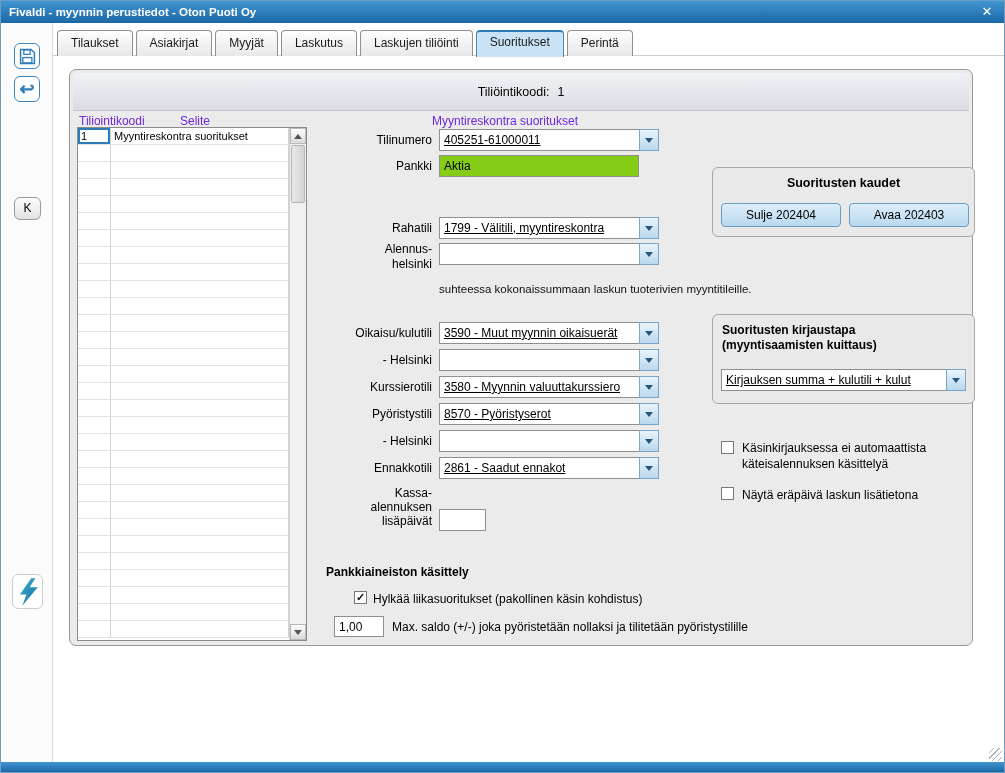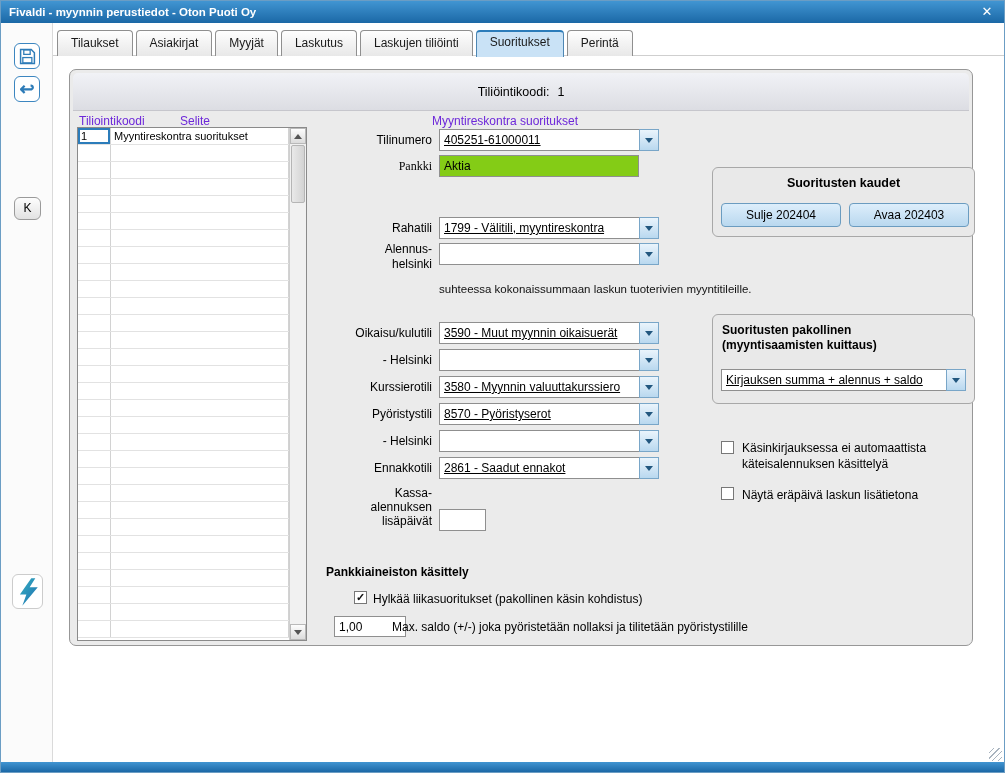--- a/index.html
+++ b/index.html
@@ -296,21 +296,21 @@
     </div>
 
     <div class="flabel" style="top:62px;">Tilinumero</div>
     <div class="combo" style="left:369px; top:59px;">
       <div class="ctxt">405251-61000011</div>
       <div class="cbtn">
           <span class="arr"></span>
         </div>
     </div>
 
-    <div class="flabel" style="top:88px;font-family:Liberation Serif, serif;">Pankki</div>
+    <div class="flabel" style="top:88px;">Pankki</div>
     <div class="plain-input" style="left:369px; top:85px;">Aktia</div>
 
     <div class="flabel" style="top:150px;">Rahatili</div>
     <div class="combo" style="left:369px; top:147px;">
       <div class="ctxt">1799 - Välitili, myyntireskontra</div>
       <div class="cbtn">
           <span class="arr"></span>
         </div>
     </div>
 
@@ -377,43 +377,43 @@
     <div class="flabel" style="top:443px;">lisäpäivät</div>
     <div class="small-input" style="left:369px; top:439px; width:47px; height:22px;"></div>
 
     <div class="gbox" style="left:642px; top:97px; width:263px; height:70px;">
       <div class="gtitle">Suoritusten kaudet</div>
       <div class="btn" style="left:8px; top:35px; width:120px;">Sulje 202404</div>
       <div class="btn" style="left:136px; top:35px; width:120px;">Avaa 202403</div>
     </div>
 
     <div class="gbox" style="left:642px; top:244px; width:263px; height:90px;">
-      <div class="gtitle-left" style="top:8px;">Suoritusten pakollinen</div>
+      <div class="gtitle-left" style="top:8px;">Suoritusten kirjaustapa</div>
       <div class="gtitle-left" style="top:23px;">(myyntisaamisten kuittaus)</div>
       <div class="combo" style="left:8px; top:54px; width:245px;">
-        <div class="ctxt">Kirjauksen summa + alennus + saldo</div>
+        <div class="ctxt">Kirjauksen summa + kulutili + kulut</div>
         <div class="cbtn">
             <span class="arr"></span>
           </div>
       </div>
     </div>
 
     <span class="cb" style="left:651px; top:371px;"></span>
     <div class="cblabel" style="left:672px; top:371px;">Käsinkirjauksessa ei automaattista</div>
     <div class="cblabel" style="left:672px; top:387px;">käteisalennuksen käsittelyä</div>
 
     <span class="cb" style="left:651px; top:417px;"></span>
     <div class="cblabel" style="left:672px; top:418px;">Näytä eräpäivä laskun lisätietona</div>
 
     <div class="bheading" style="left:256px; top:495px;">Pankkiaineiston käsittely</div>
 
     <span class="cb checked" style="left:284px; top:521px;"></span>
     <div class="cblabel" style="left:303px; top:522px;">Hylkää liikasuoritukset (pakollinen käsin kohdistus)</div>
 
-    <div class="small-input" style="left:264px; top:546px; width:72px; height:21px;">1,00</div>
+    <div class="small-input" style="left:264px; top:546px; width:50px; height:21px;">1,00</div>
     <div class="cblabel" style="left:322px; top:550px;">Max. saldo (+/-) joka pyöristetään nollaksi ja tilitetään pyöristystilille</div>
 
   </div>
 
   <div class="grip"></div>
   <div class="bottombar"></div>
 
 </div>
 
 </body></html>

